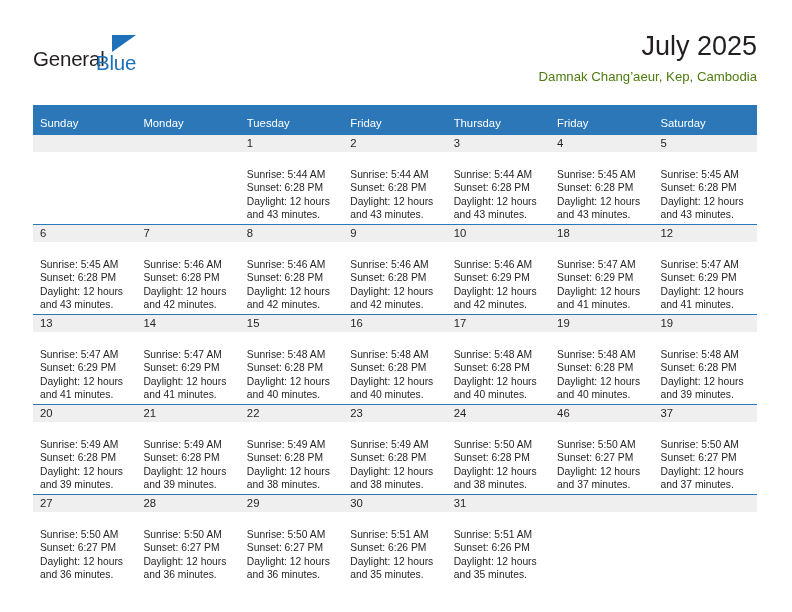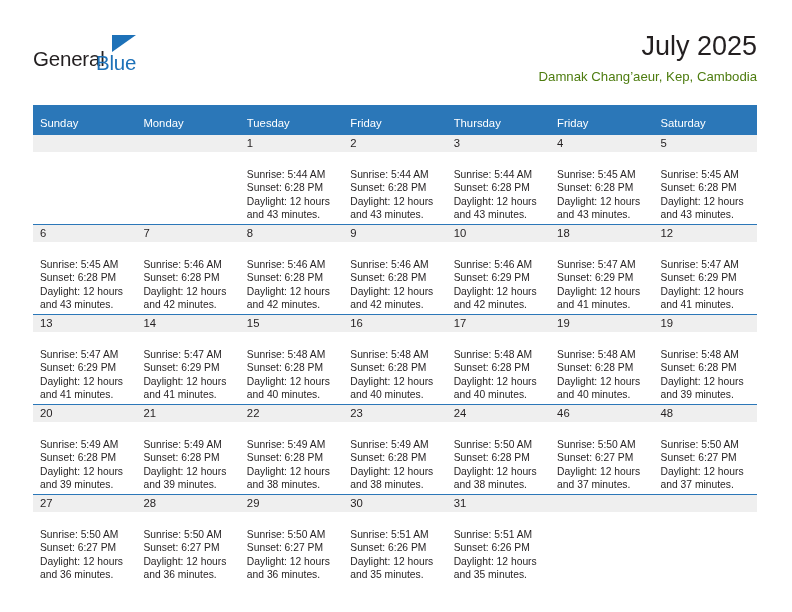--- a/index.html
+++ b/index.html
@@ -430,21 +430,21 @@
               <span class="daynum">46</span>
               <div class="info">
                 <div>Sunrise: 5:50 AM</div>
                 <div>Sunset: 6:27 PM</div>
                 <div class="daylight">Daylight: 12 hours and 37 minutes.</div>
               </div>
             </div>
           </td>
           <td>
             <div class="cell-inner">
-              <span class="daynum">48</span>
+              <span class="daynum">37</span>
               <div class="info">
                 <div>Sunrise: 5:50 AM</div>
                 <div>Sunset: 6:27 PM</div>
                 <div class="daylight">Daylight: 12 hours and 37 minutes.</div>
               </div>
             </div>
           </td>
         </tr>
         <tr class="weekrow">
           <td>

